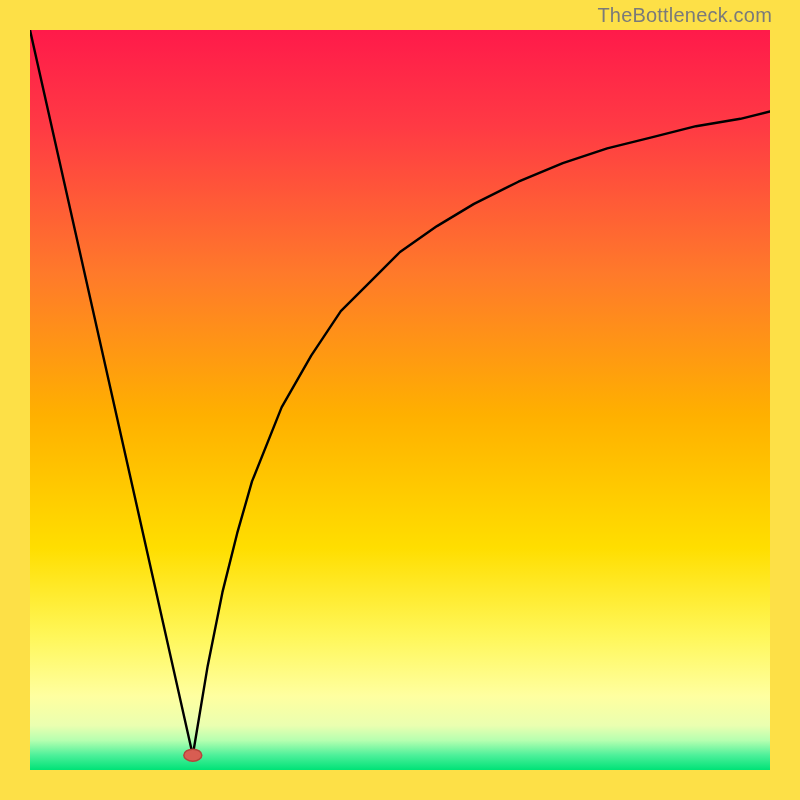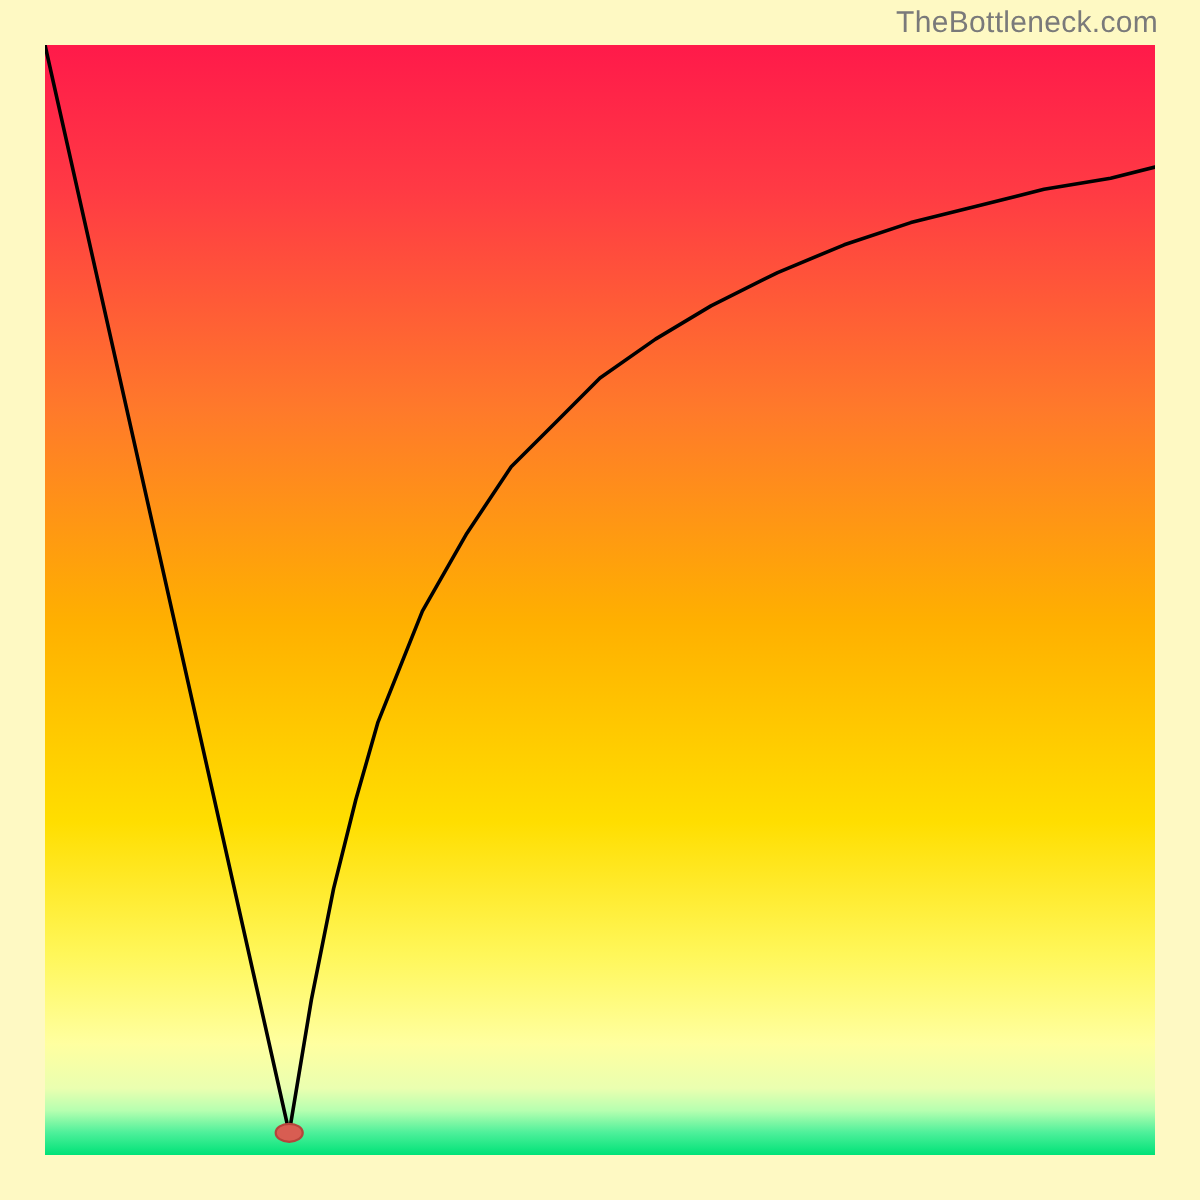--- a/index.html
+++ b/index.html
@@ -7,21 +7,21 @@
     padding: 0;
     width: 800px;
     height: 800px;
     background: #000;
     overflow: hidden;
     font-family: Arial, Helvetica, sans-serif;
   }
   .frame {
     position: absolute;
     inset: 0;
-    background: #fef9c3;
+    background: #fde047;
   }
   .plot-outer {
     position: absolute;
     left: 30px;
     top: 30px;
     width: 740px;
     height: 740px;
     background: #000;
   }
   .plot-inner {

